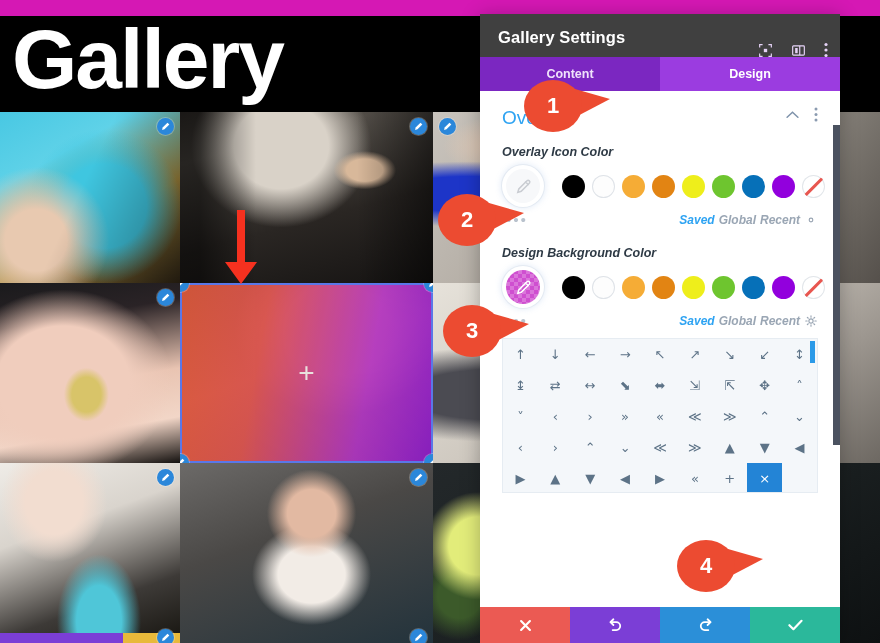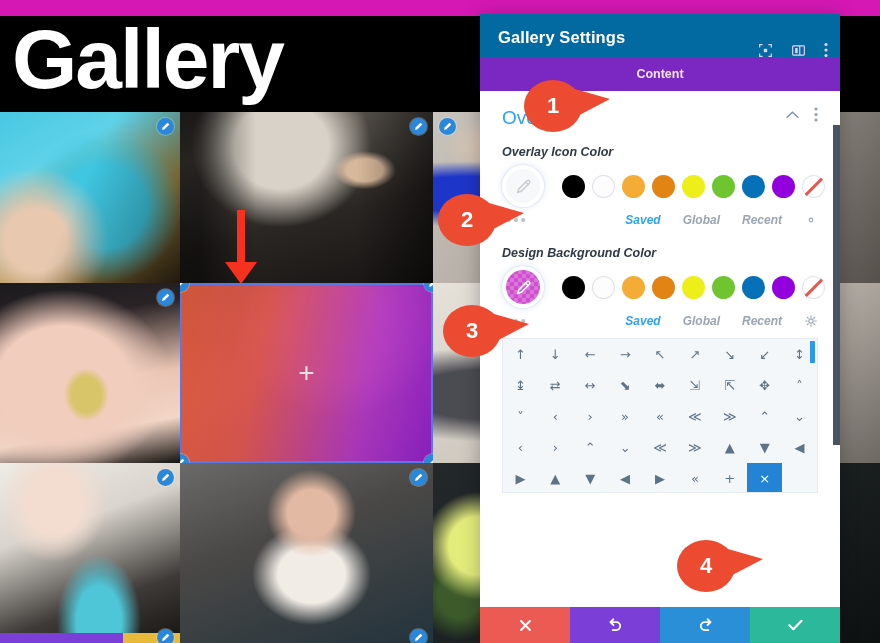--- a/index.html
+++ b/index.html
@@ -47,21 +47,21 @@
 
   
   .red-arrow { position:absolute; z-index:7; }
 
   
   .panel {
     position:absolute; left:480px; top:14px; width:360px; height:629px;
     background:#fff; box-shadow:0 2px 18px rgba(0,0,0,.28);
     display:flex; flex-direction:column; overflow:hidden;
   }
-  .panel-head { background:#0369a1; padding:14px 18px 10px 18px; position:relative; }
+  .panel-head { background:#404040; padding:14px 18px 10px 18px; position:relative; }
   .panel-title { color:#fff; font-size:16.5px; font-weight:700; letter-spacing:.1px; }
   .panel-preset { color:#e8d0f7; font-size:11.5px; font-weight:700; margin-top:5px; }
   .panel-preset .caret { font-size:8px; }
   .head-icons { position:absolute; right:12px; top:28px; display:flex; gap:18px; align-items:center; }
   .head-icons .hi { color:#e6d3f7; display:flex; align-items:center; justify-content:center; }
   .head-icons svg { display:block; }
 
   .tabs { display:flex; background:#7b27c1; height:34px; }
   .tab {
     flex:1; display:flex; align-items:center; justify-content:center;
@@ -107,21 +107,21 @@
   .dot.none {
     background:#fff; box-shadow:inset 0 0 0 1px #e2e6ea; position:relative; overflow:hidden;
   }
   .dot.none::after{
     content:""; position:absolute; left:-2px; top:10px; width:28px; height:2.5px;
     background:#e8564f; transform:rotate(-45deg);
   }
 
   .sub-row { display:flex; align-items:center; margin-top:9px; padding-left:4px; }
   .dots3 { color:#b9c2cd; font-size:15px; letter-spacing:2px; width:56px; line-height:1;}
-  .sub-links { margin-left:auto; display:flex; align-items:center; gap:22px; }
+  .sub-links { margin-left:auto; display:flex; align-items:center; gap:4px; }
   .sub-link { font-size:12px; font-weight:700; color:#9aa6b4; cursor:pointer; }
   .sub-link.active { color:#2ea3f2; }
   .gear { color:#98a4b2; display:flex; }
   .gear svg { display:block; }
 
   
   .icon-box {
     margin:10px 22px 0 22px; background:#f4f7fa; border:1px solid #e6ecf2;
     position:relative; height:155px; overflow:hidden;
   }
@@ -344,20 +344,21 @@
             <circle cx="2" cy="2.5" r="1.6" fill="#e6d3f7"></circle>
             <circle cx="2" cy="8" r="1.6" fill="#e6d3f7"></circle>
             <circle cx="2" cy="13.5" r="1.6" fill="#e6d3f7"></circle>
           </svg>
         </span>
       </div>
     </div>
 
     <div class="tabs">
       <div class="tab">Content</div>
+      <div class="tab active">Design</div>
     </div>
 
     <div class="panel-body">
 
       <div class="sec-head">
         <div class="sec-title">Overlay</div>
         <div class="sec-actions">
           <span>
             <svg width="15" height="9" viewBox="0 0 16 10" fill="none" stroke="#7f93ab" stroke-width="1.7" stroke-linecap="round">
                 <path d="M2 8 L8 2.5 L14 8"></path>

